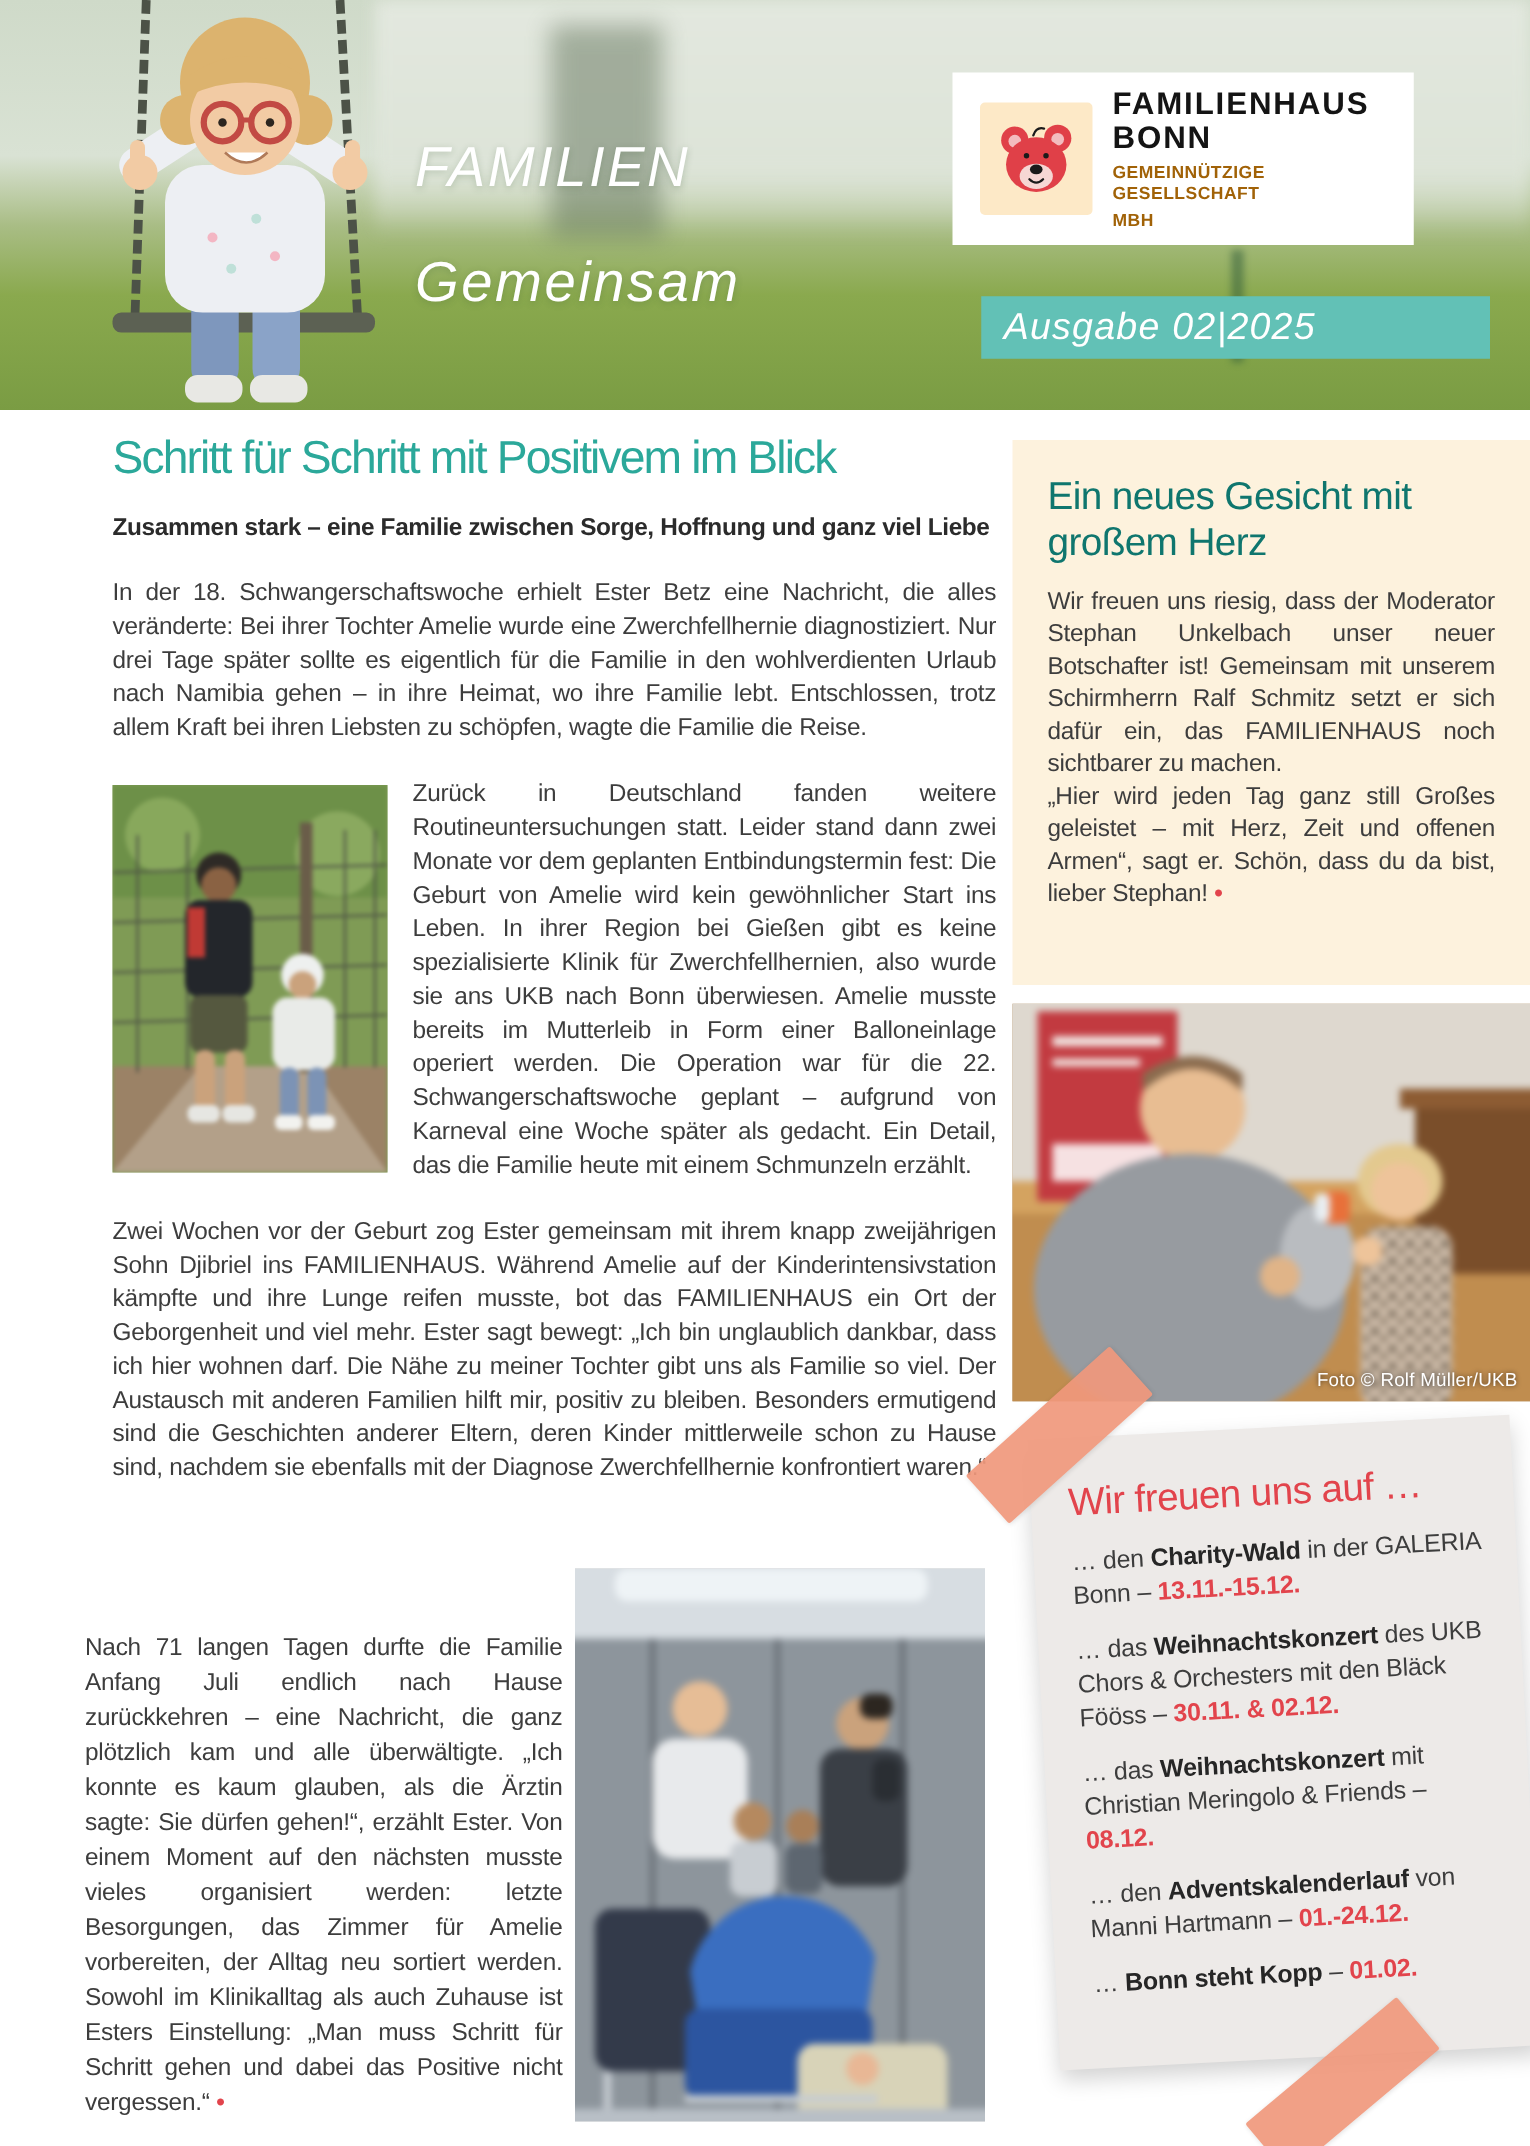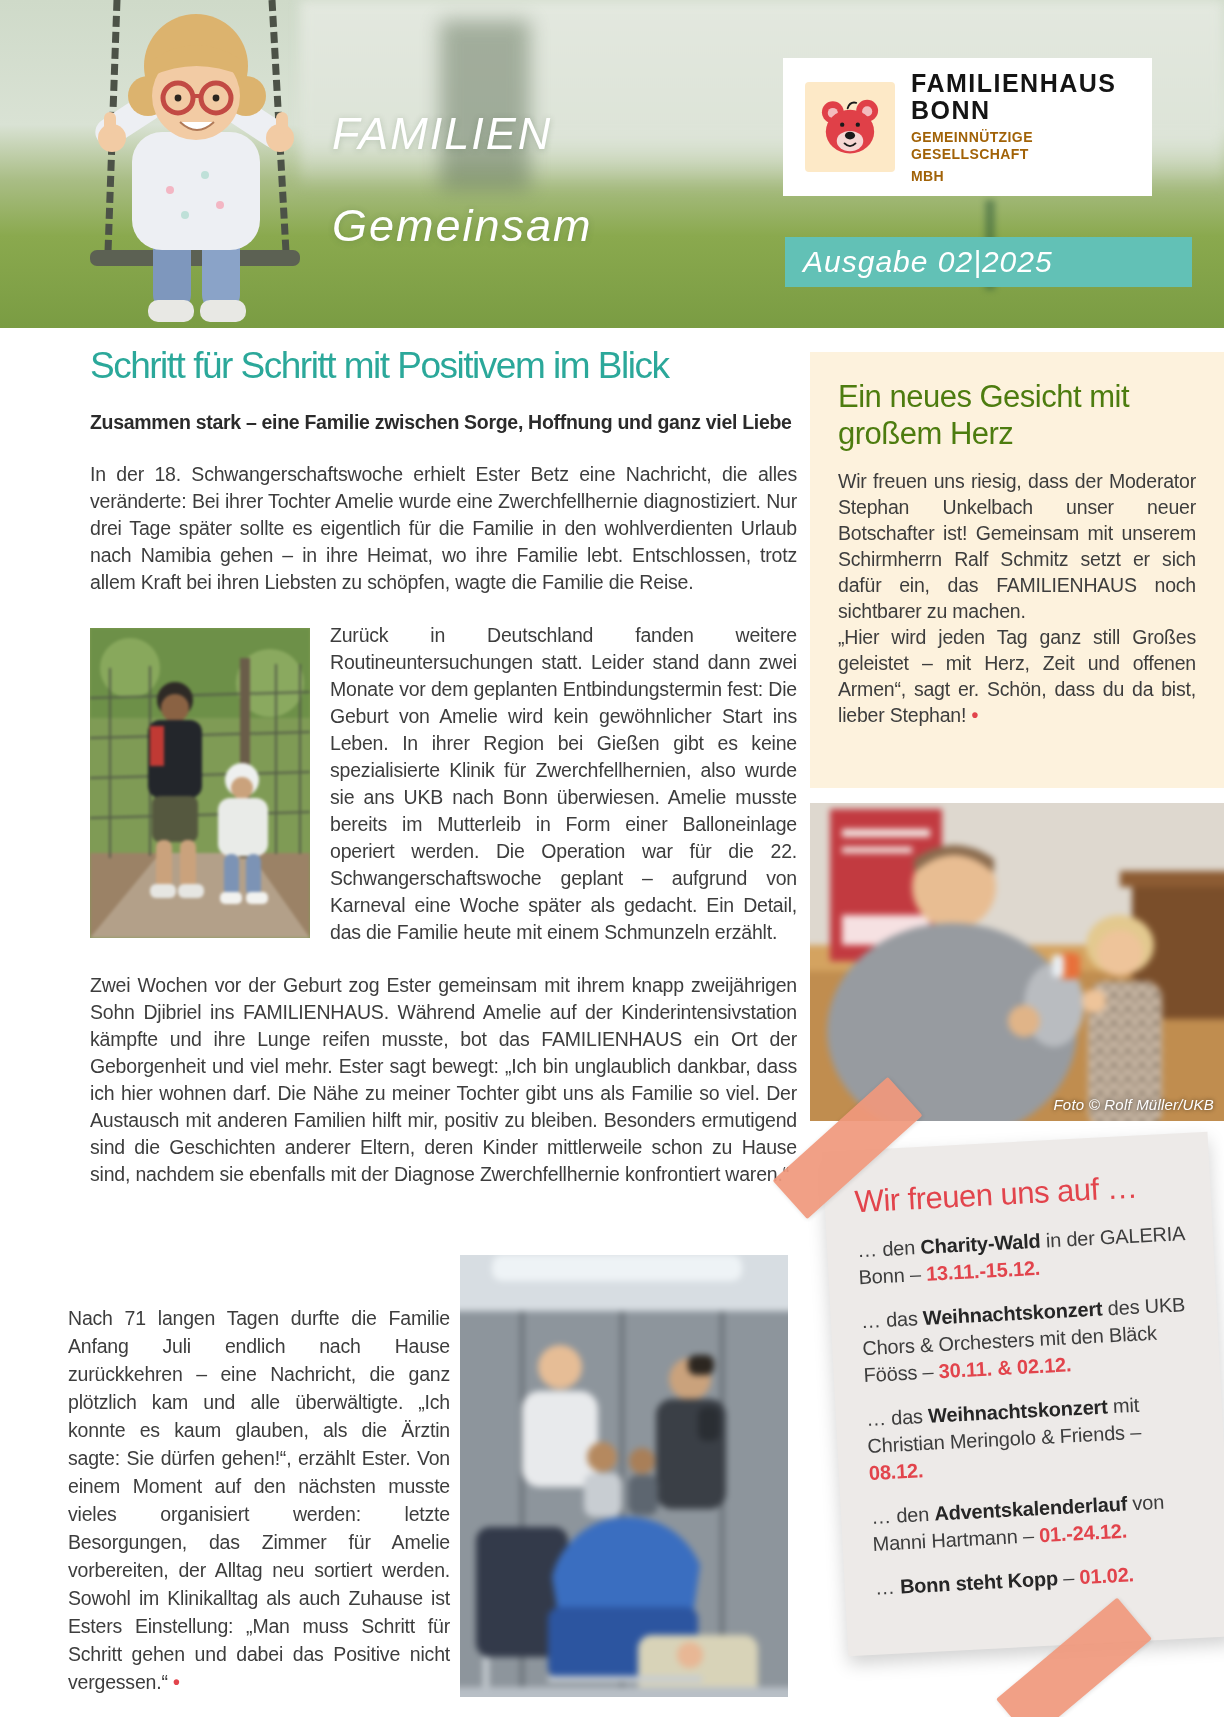--- a/index.html
+++ b/index.html
@@ -11,44 +11,44 @@
   
   .header{left:0;top:0;width:1224px;height:328px;overflow:hidden;
     background:linear-gradient(180deg,#cfdac9 0%,#d9e2d4 38%,#a9bd85 55%,#8aa94e 72%,#7a9c43 100%);}
   .header-building{left:300px;top:0;width:924px;height:190px;
     background:linear-gradient(180deg,#e3e8df 0%,#dde4d8 70%,rgba(221,228,216,0)100%);filter:blur(6px);}
   .header-door{left:440px;top:20px;width:90px;height:170px;background:#55684d;opacity:.45;filter:blur(10px);}
   .header-flag{left:985px;top:200px;width:10px;height:90px;background:#2e5a3a;opacity:.5;filter:blur(3px);}
   .masthead-title{left:332px;top:88px;width:420px;color:#ffffff;
     font-style:italic;font-size:45px;line-height:92px;letter-spacing:2px;
     text-shadow:0 1px 6px rgba(60,90,50,.25);}
-  .logo-box{left:783px;top:58px;width:369px;height:138px;background:#ffffff;
+  .logo-box{left:762px;top:58px;width:369px;height:138px;background:#ffffff;
     display:flex;align-items:center;padding:0 0 0 22px;}
   .bear-square{width:90px;height:90px;background:#fde9c7;border-radius:4px;flex:0 0 auto;
     display:flex;align-items:center;justify-content:center;}
   .logo-text{margin-left:16px;}
   .logo-org{font-size:25px;font-weight:700;letter-spacing:1.5px;color:#141414;line-height:27px;}
   .logo-sub{font-size:14px;font-weight:700;letter-spacing:.4px;color:#a16207;line-height:17px;margin-top:5px;}
   .issue-band{left:785px;top:237px;width:407px;height:50px;background:#62c1b6;}
   .issue-band-text{padding-left:18px;line-height:50px;color:#fff;font-style:italic;font-size:30px;letter-spacing:1px;}
 
   
   .main-col{left:68px;top:344px;width:707px;margin-left:22px;}
   .headline{color:#2ba89a;font-size:37px;letter-spacing:-1.5px;font-weight:400;white-space:nowrap;line-height:44px;}
   .subhead{margin-top:22px;font-size:19.5px;font-weight:700;letter-spacing:-.3px;color:#2b2b2b;line-height:25px;}
   .body-p{font-size:19.5px;line-height:27px;letter-spacing:-.2px;text-align:justify;margin:26px 0 0 0;color:#3d3d3d;}
   .photo-left-wrap{float:left;width:220px;height:310px;margin:6px 20px 6px 0;overflow:hidden;background:#7f9b55;}
   .narrow-p{left:68px;top:1284px;width:382px;font-size:19.5px;line-height:28px;letter-spacing:-.2px;text-align:justify;color:#3d3d3d;}
   .dot{color:#e2444c;font-weight:700;}
 
   
   .beige-box{left:810px;top:352px;width:414px;height:436px;background:#fdf2dd;padding:26px 28px;}
-  .beige-h2{color:#4d7c0f;font-size:31px;line-height:37px;font-weight:400;letter-spacing:-.5px;width:300px;}
+  .beige-h2{color:#0f766e;font-size:31px;line-height:37px;font-weight:400;letter-spacing:-.5px;width:300px;}
   .beige-body{margin-top:16px;font-size:19.5px;line-height:26px;letter-spacing:-.2px;text-align:justify;color:#3d3d3d;}
-  .photo-man{left:810px;top:803px;width:414px;height:318px;overflow:hidden;background:#b08a5c;font-style:italic;}
+  .photo-man{left:810px;top:803px;width:414px;height:318px;overflow:hidden;background:#b08a5c;}
   .photo-caption{right:10px;bottom:8px;color:#ffffff;font-size:15px;letter-spacing:.2px;
     text-shadow:0 0 4px rgba(0,0,0,.65);z-index:3;}
   .photo-elevator{left:460px;top:1255px;width:328px;height:442px;overflow:hidden;background:#8d959c;}
   .blurwrap{position:absolute;left:-8px;top:-8px;right:-8px;bottom:-8px;filter:blur(3px);}
 
   
   .note{left:822px;top:1152px;width:386px;min-height:505px;background:#edeae8;
     transform:rotate(-3deg);transform-origin:top left;
     box-shadow:0 8px 18px rgba(0,0,0,.18);padding:34px 26px 30px 30px;}
   .note-h2{color:#e2444c;font-size:31px;letter-spacing:-.5px;line-height:36px;}

